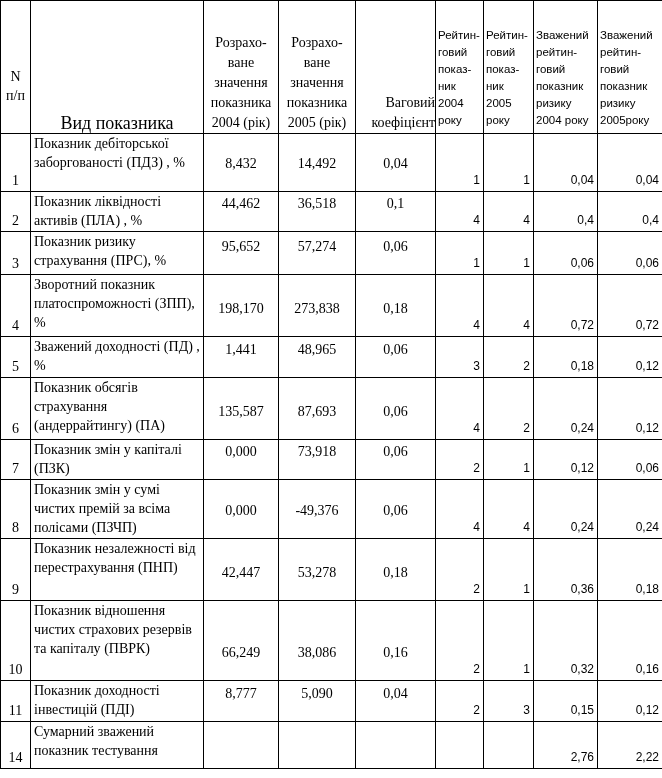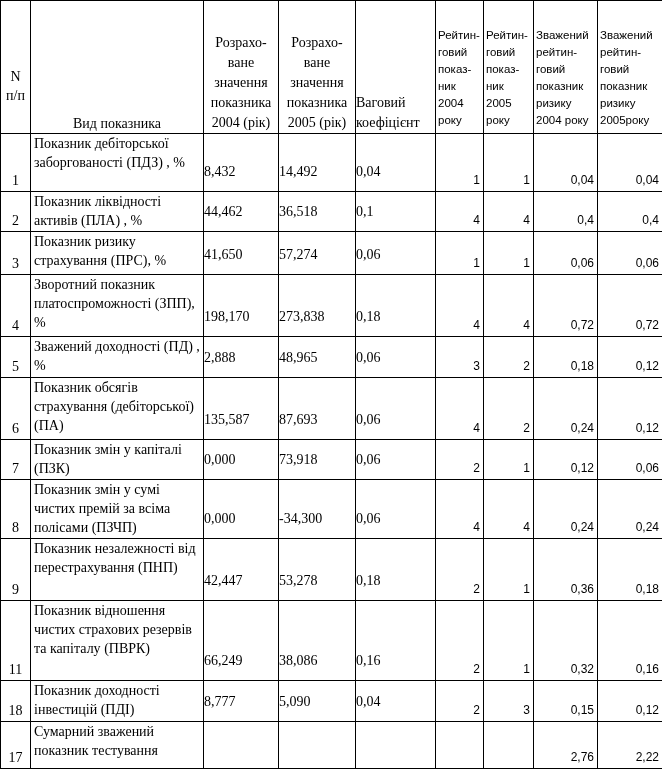--- a/index.html
+++ b/index.html
@@ -24,34 +24,34 @@
     border: 1px solid #000000;
     padding: 0;
     vertical-align: bottom;
     overflow: hidden;
     font-weight: normal;
   }
   
   thead tr { height: 133px; }
   thead th { white-space: pre-line; padding-bottom: 2px; }
   th.h-num   { text-align: center; font-size: 14px; line-height: 19px; padding-bottom: 28px; }
-  th.h-ind   { text-align: center; font-size: 14px; line-height: 19px; }
+  th.h-ind   { text-align: center; font-size: 18px; line-height: 19px; }
   th.h-calc  { text-align: center; font-size: 14px; line-height: 20px; }
-  th.h-weight{ text-align: left; font-size: 14px; line-height: 20px; }
+  th.h-weight{ text-align: right; font-size: 14px; line-height: 20px; }
   th.h-sans  {
     font-family: "Liberation Sans", sans-serif;
     font-size: 11.5px; line-height: 17px;
     text-align: left; padding-left: 2px; padding-bottom: 4px;
   }
   
   tbody td { font-size: 14px; line-height: 19px; }
   td.c-num  { text-align: center; padding-bottom: 1px; }
   td.c-name { text-align: left; vertical-align: top; padding: 0 2px 1px 3px; }
   td.c-name b { font-weight: normal; }
-  td.c-val  { text-align: left; padding-bottom: 10px; }
+  td.c-val  { text-align: center; padding-bottom: 18px; }
   td.c-sans {
     font-family: "Liberation Sans", sans-serif;
     font-size: 12px; line-height: 17px;
     text-align: right; padding-right: 3px; padding-bottom: 2px;
   }
   
   tbody tr:nth-child(1)  { height: 58px; }
   tbody tr:nth-child(2)  { height: 38px; }
   tbody tr:nth-child(3)  { height: 43px; }
   tbody tr:nth-child(4)  { height: 62px; }
@@ -142,21 +142,21 @@
           <td class="c-val">36,518</td>
           <td class="c-val">0,1</td>
           <td class="c-sans">4</td>
           <td class="c-sans">4</td>
           <td class="c-sans">0,4</td>
           <td class="c-sans">0,4</td>
         </tr>
         <tr>
           <td class="c-num">3</td>
           <td class="c-name"><span>Показник ризику страхування </span><b>(ПРС), %</b></td>
-          <td class="c-val">41,650</td>
+          <td class="c-val">95,652</td>
           <td class="c-val">57,274</td>
           <td class="c-val">0,06</td>
           <td class="c-sans">1</td>
           <td class="c-sans">1</td>
           <td class="c-sans">0,06</td>
           <td class="c-sans">0,06</td>
         </tr>
         <tr>
           <td class="c-num">4</td>
           <td class="c-name"><span>Зворотний показник платоспроможності </span><b>(ЗПП), %</b></td>
@@ -164,31 +164,31 @@
           <td class="c-val">273,838</td>
           <td class="c-val">0,18</td>
           <td class="c-sans">4</td>
           <td class="c-sans">4</td>
           <td class="c-sans">0,72</td>
           <td class="c-sans">0,72</td>
         </tr>
         <tr>
           <td class="c-num">5</td>
           <td class="c-name"><span>Зважений доходності </span><b>(ПД)</b><span> , %</span></td>
-          <td class="c-val">2,888</td>
+          <td class="c-val">1,441</td>
           <td class="c-val">48,965</td>
           <td class="c-val">0,06</td>
           <td class="c-sans">3</td>
           <td class="c-sans">2</td>
           <td class="c-sans">0,18</td>
           <td class="c-sans">0,12</td>
         </tr>
         <tr>
           <td class="c-num">6</td>
-          <td class="c-name"><span>Показник обсягів страхування (дебіторської) </span><b>(ПА)</b></td>
+          <td class="c-name"><span>Показник обсягів страхування (андеррайтингу) </span><b>(ПА)</b></td>
           <td class="c-val">135,587</td>
           <td class="c-val">87,693</td>
           <td class="c-val">0,06</td>
           <td class="c-sans">4</td>
           <td class="c-sans">2</td>
           <td class="c-sans">0,24</td>
           <td class="c-sans">0,12</td>
         </tr>
         <tr>
           <td class="c-num">7</td>
@@ -198,62 +198,62 @@
           <td class="c-val">0,06</td>
           <td class="c-sans">2</td>
           <td class="c-sans">1</td>
           <td class="c-sans">0,12</td>
           <td class="c-sans">0,06</td>
         </tr>
         <tr>
           <td class="c-num">8</td>
           <td class="c-name"><span>Показник змін у сумі чистих премій за всіма полісами </span><b>(ПЗЧП)</b></td>
           <td class="c-val">0,000</td>
-          <td class="c-val">-34,300</td>
+          <td class="c-val">-49,376</td>
           <td class="c-val">0,06</td>
           <td class="c-sans">4</td>
           <td class="c-sans">4</td>
           <td class="c-sans">0,24</td>
           <td class="c-sans">0,24</td>
         </tr>
         <tr>
           <td class="c-num">9</td>
           <td class="c-name"><span>Показник незалежності від перестрахування </span><b>(ПНП)</b></td>
           <td class="c-val">42,447</td>
           <td class="c-val">53,278</td>
           <td class="c-val">0,18</td>
           <td class="c-sans">2</td>
           <td class="c-sans">1</td>
           <td class="c-sans">0,36</td>
           <td class="c-sans">0,18</td>
         </tr>
         <tr>
-          <td class="c-num">11</td>
+          <td class="c-num">10</td>
           <td class="c-name"><span>Показник відношення чистих страхових резервів та капіталу </span><b>(ПВРК)</b></td>
           <td class="c-val">66,249</td>
           <td class="c-val">38,086</td>
           <td class="c-val">0,16</td>
           <td class="c-sans">2</td>
           <td class="c-sans">1</td>
           <td class="c-sans">0,32</td>
           <td class="c-sans">0,16</td>
         </tr>
         <tr>
-          <td class="c-num">18</td>
+          <td class="c-num">11</td>
           <td class="c-name"><span>Показник доходності інвестицій </span><b>(ПДІ)</b></td>
           <td class="c-val">8,777</td>
           <td class="c-val">5,090</td>
           <td class="c-val">0,04</td>
           <td class="c-sans">2</td>
           <td class="c-sans">3</td>
           <td class="c-sans">0,15</td>
           <td class="c-sans">0,12</td>
         </tr>
         <tr>
-          <td class="c-num">17</td>
+          <td class="c-num">14</td>
           <td class="c-name"><span>Сумарний зважений показник тестування</span></td>
           <td class="c-val"></td>
           <td class="c-val"></td>
           <td class="c-val"></td>
           <td class="c-sans"></td>
           <td class="c-sans"></td>
           <td class="c-sans">2,76</td>
           <td class="c-sans">2,22</td>
         </tr>
       </tbody>

